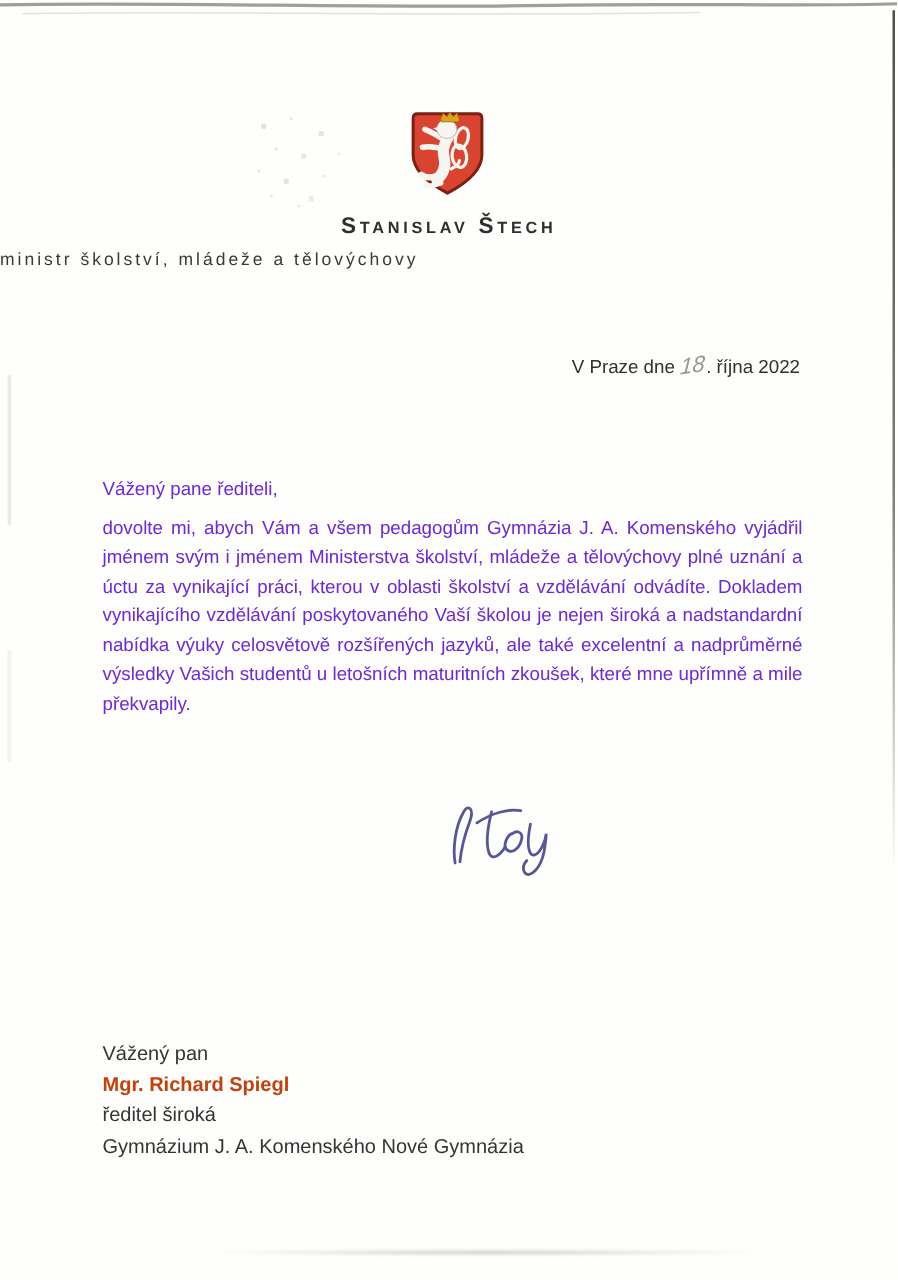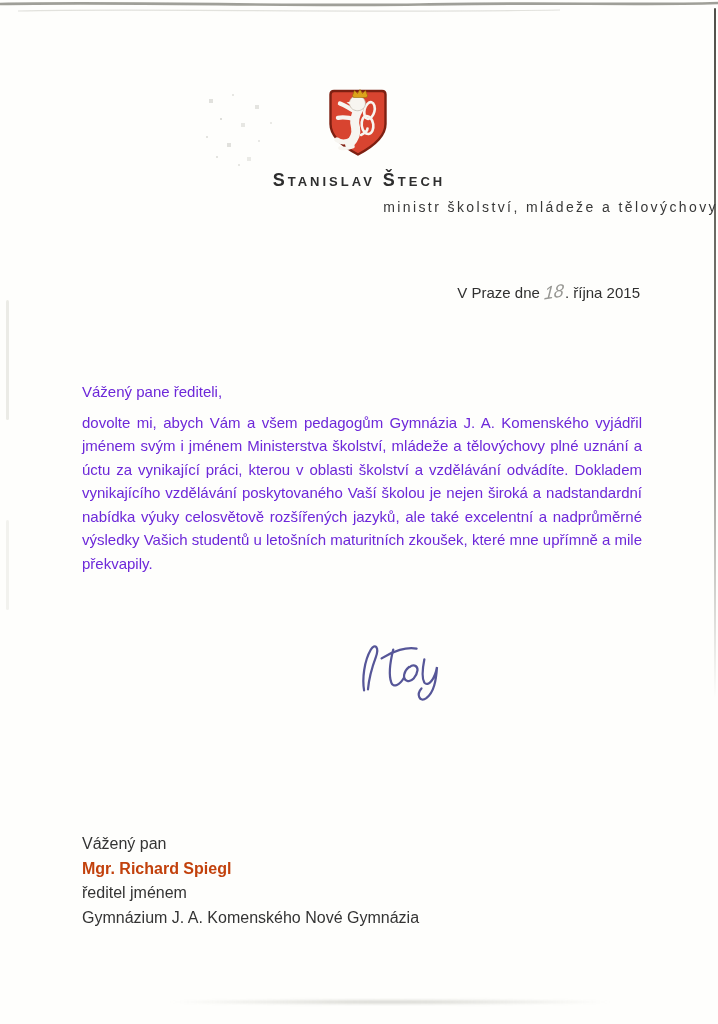--- a/index.html
+++ b/index.html
@@ -43,21 +43,21 @@
 
   
   .coa { position: absolute; left: 328px; top: 88px; width: 60px; height: 70px; }
   .sender-name {
     position: absolute; left: 0; top: 170px; width: 718px;
     text-align: center; font-size: 18px; font-weight: bold;
     font-variant: small-caps; letter-spacing: 3px; color: #2e2e2e;
   }
   .sender-title {
     position: absolute; left: 0; top: 199px; width: 718px;
-    text-align: right; font-size: 14px; letter-spacing: 2.4px; color: #383838;
+    text-align: left; font-size: 14px; letter-spacing: 2.4px; color: #383838;
   }
 
   
   .date-line {
     position: absolute; top: 282px; right: 78px;
     font-size: 15px; color: #303030; white-space: nowrap;
   }
   .date-line .hand {
     display: inline-block; font-style: italic; color: #979793;
     font-size: 18px; transform: rotate(-8deg) skewX(-12deg);
@@ -114,37 +114,37 @@
 
     <path d="M25 9 C21.5 11 20.5 15.5 22.5 19 C24.5 22.3 29 23.5 32.5 22.2 C36.5 20.8 38.3 16.8 37 13 C36 10.5 34.5 9.3 32.5 8.8 Z" fill="#f7f5f0" stroke="#bdb4a6" stroke-width="0.7"></path>
     <path d="M22.5 13.5 L18.5 14.5 L22 16.5 Z" fill="#f7f5f0"></path>
 
     <path d="M24.5 7.5 L26.5 2.5 L29.5 5.5 L32 1.5 L34.5 5.5 L37.5 2.5 L39.5 7.5 L38.5 9.5 L25.5 9.5 Z" fill="#dca31c" stroke="#9a6d08" stroke-width="0.6"></path>
   </svg>
 
   <div class="sender-name">Stanislav Štech</div>
   <div class="sender-title">ministr školství, mládeže a tělovýchovy</div>
 
-  <div class="date-line"><span>V Praze dne</span><span class="hand">18</span><span>. října 2015</span></div>
+  <div class="date-line"><span>V Praze dne</span><span class="hand">18</span><span>. října 2022</span></div>
 
   <div class="letter-body">
     <p class="salutation">Vážený pane řediteli,</p>
     <p class="para">dovolte mi, abych Vám a všem pedagogům Gymnázia J. A. Komenského vyjádřil jménem svým i jménem Ministerstva školství, mládeže a tělovýchovy plné uznání a úctu za vynikající práci, kterou v oblasti školství a vzdělávání odvádíte. Dokladem vynikajícího vzdělávání poskytovaného Vaší školou je nejen široká a nadstandardní nabídka výuky celosvětově rozšířených jazyků, ale také excelentní a nadprůměrné výsledky Vašich studentů u letošních maturitních zkoušek, které mne upřímně a mile překvapily.</p>
   </div>
 
   <svg class="signature" viewBox="0 0 110 72">
     <g fill="none" stroke="#44448e" stroke-width="2.3" stroke-linecap="round" opacity="0.9">
       <path d="M16 58 C14 46 16 28 23 16 C27 9 32 13.5 28 24 C25 32 21 46 20 57"></path>
       <path d="M46 16 C43 28 41 42 44 50 C46 56 53 52 57 45"></path>
       <path d="M34 25 C46 17 60 13 70 15"></path>
       <path d="M62 34 C57 38 55 46 60 48 C65 50 70 44 71 37 C71 32 66 31 63 34"></path>
       <path d="M78 26 C76 36 75 45 78 50 C82 55 89 46 91 34 C90 48 88 60 80 66 C73 71 69.5 62 75 56"></path>
     </g>
   </svg>
 
   <div class="recipient">
     <div>Vážený pan</div>
     <div class="bold">Mgr. Richard Spiegl</div>
-    <div>ředitel jménem</div>
+    <div>ředitel široká</div>
     <div>Gymnázium J. A. Komenského Nové Gymnázia</div>
   </div>
 
 </div>
 
 </body></html>

